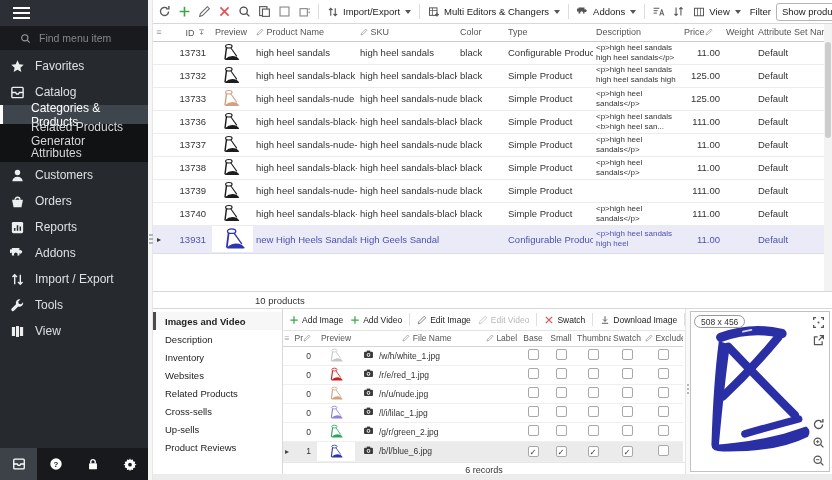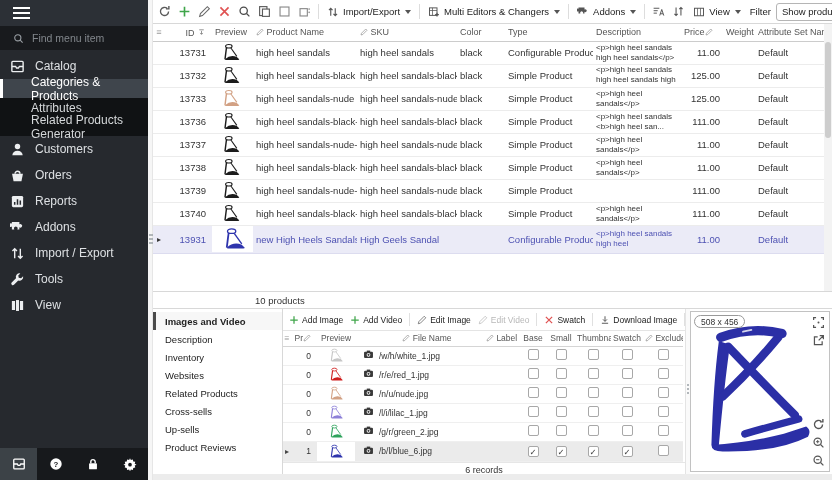--- a/index.html
+++ b/index.html
@@ -3,21 +3,21 @@
 <meta charset="utf-8">
 <style>
   html,body{margin:0;padding:0;background:#fff;}
   *{box-sizing:border-box;}
   .app{width:832px;height:480px;display:flex;overflow:hidden;font-family:"Liberation Sans",sans-serif;background:#fff;color:#333;}
   svg{display:block;}
   
   .sidebar{width:148px;flex:none;background:#26292e;color:#dde0e3;display:flex;flex-direction:column;}
   .burger{height:26px;background:#2c3036;display:flex;flex-direction:column;justify-content:center;gap:3px;padding-left:13px;cursor:pointer;}
   .burger i{display:block;width:17px;height:2px;background:#fff;}
-  .side-search{height:24px;background:#181a1d;display:flex;align-items:center;gap:8px;padding-left:13px;color:#82878c;font-size:10.5px;}
+  .side-search{height:24px;background:#181a1d;display:flex;align-items:center;gap:8px;padding-left:20px;color:#82878c;font-size:10.5px;}
   .side-search svg{width:11px;height:11px;color:#9aa0a5;}
   .side-menu{flex:1;padding-top:3px;}
   .side-item{display:flex;align-items:center;gap:10px;padding-left:10px;height:26px;font-size:12px;cursor:pointer;}
   .side-ic{width:15px;height:15px;color:#eceef0;flex:none;}
   .side-ic svg{width:15px;height:15px;}
   .side-sub{background:#101214;}
   .side-subitem{height:19px;display:flex;align-items:center;padding-left:31px;font-size:12px;color:#d5d8da;cursor:pointer;}
   .side-subitem.sel{background:#3f454c;border-left:3px solid #fff;padding-left:28px;color:#fff;}
   .side-bottom{height:32px;background:#17191c;display:flex;flex:none;}
   .side-tile{width:37px;display:flex;align-items:center;justify-content:center;color:#fff;cursor:pointer;}
@@ -259,29 +259,37 @@
           <svg>
             <use href="#s-search"></use>
           </svg>
         </span>
       <span>Find menu item</span>
     </div>
     <nav class="side-menu" id="side-menu">
         <div class="side-item">
           <span class="side-ic">
             <svg>
+              <use href="#s-star"></use>
+            </svg>
+          </span>
+          <span class="side-lb">Favorites</span>
+        </div>
+        <div class="side-item">
+          <span class="side-ic">
+            <svg>
               <use href="#s-drawer"></use>
             </svg>
           </span>
           <span class="side-lb">Catalog</span>
         </div>
         <div class="side-sub">
           <div class="side-subitem sel">Categories &amp; Products</div>
+          <div class="side-subitem">Related Products Generator</div>
           <div class="side-subitem">Attributes</div>
-          <div class="side-subitem">Related Products Generator</div>
         </div>
         <div class="side-item">
           <span class="side-ic">
             <svg>
               <use href="#s-person"></use>
             </svg>
           </span>
           <span class="side-lb">Customers</span>
         </div>
         <div class="side-item">

